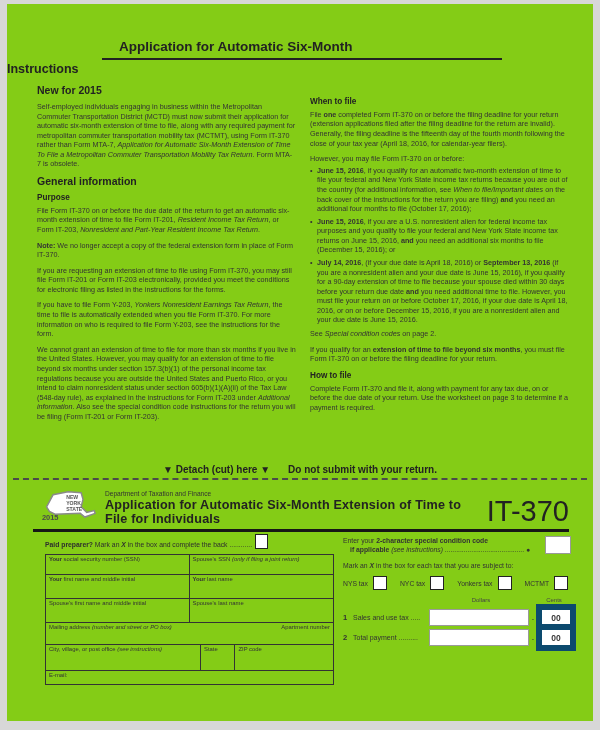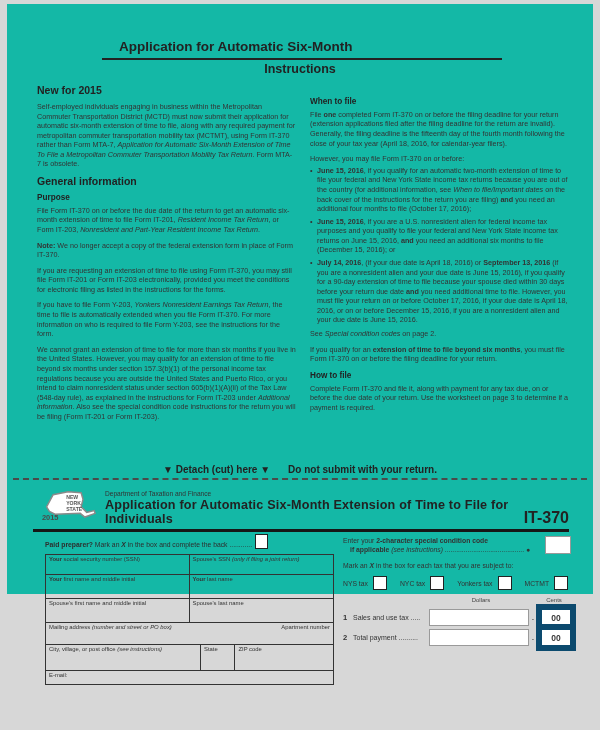--- a/index.html
+++ b/index.html
@@ -1,24 +1,24 @@
 <!DOCTYPE html>
 <html><head>
 <meta charset="utf-8">
 <style>
   html,body{margin:0;padding:0;overflow:hidden;}
   body{width:600px;height:730px;background:#d7d7d7;font-family:"Liberation Sans",sans-serif;color:#2e2e2e;position:relative;}
-  .sheet{position:absolute;left:7px;top:4px;width:586px;height:590px;background:#14b8a6;}
+  .sheet{position:absolute;left:7px;top:4px;width:586px;height:717px;background:#84cc16;}
   .b{font-weight:bold;}
   .i{font-style:italic;}
 
   
   .doc-title{margin:34px 0 0 112px;width:400px;font-size:13.5px;font-weight:bold;line-height:17px;color:#222;}
   .title-rule{margin:3px 0 0 95px;width:400px;border-top:2px solid #222;}
-  .instr-heading{text-align:center;font-size:12.5px;font-weight:bold;margin-top:2px;color:#222;}
+  .instr-heading{text-align:left;font-size:12.5px;font-weight:bold;margin-top:2px;color:#222;}
 
   
   .cols{display:flex;gap:14px;padding:5px 24px 0 30px;height:352px;box-sizing:border-box;}
   .col{flex:1;font-size:7.2px;line-height:1.33;color:#333;}
   .h-big{font-size:10.5px;font-weight:bold;margin:3px 0 4px;color:#222;}
   .h-small{font-size:8.2px;font-weight:bold;margin:7px 0 2px;color:#222;}
   .col p{margin:0 0 6px;}
   .bullet{display:flex;margin:0 0 3px;}
   .bdot{width:7px;flex:none;text-align:left;}
 
@@ -26,21 +26,21 @@
   .detach{margin-top:36px;text-align:center;font-size:10px;font-weight:bold;color:#222;}
   .detach .gap{display:inline-block;width:18px;}
   .dash-rule{border-top:2px dashed #4a4a4a;margin:3px 6px 0 6px;}
 
   
   .band{display:flex;align-items:flex-end;padding:6px 24px 0 34px;}
   .logo{flex:none;margin-right:8px;}
   .band-mid{flex:1;}
   .agency{font-size:6.6px;color:#333;margin-bottom:1px;}
   .form-title{font-size:12.6px;font-weight:bold;letter-spacing:0.2px;color:#222;}
-  .form-number{font-size:16px;font-weight:bold;color:#222;margin-left:6px;line-height:1;}
+  .form-number{font-size:29px;font-weight:normal;color:#222;margin-left:6px;line-height:1;}
   .band-rule{border-top:3px solid #161616;margin:3px 24px 0 26px;}
 
   
   .form-body{position:relative;height:165px;}
   .paid{position:absolute;left:38px;top:6px;font-size:6.8px;white-space:nowrap;}
   .paid-box{display:inline-block;width:11px;height:13px;border:1.5px solid #222;vertical-align:middle;position:relative;top:-4px;margin-left:3px;background:#fff;}
 
   .addr-table{position:absolute;left:38px;top:22px;width:289px;border:1.2px solid #333;box-sizing:border-box;}
   .trow{display:flex;border-bottom:1.2px solid #333;box-sizing:border-box;}
   .trow:last-child{border-bottom:none;}

